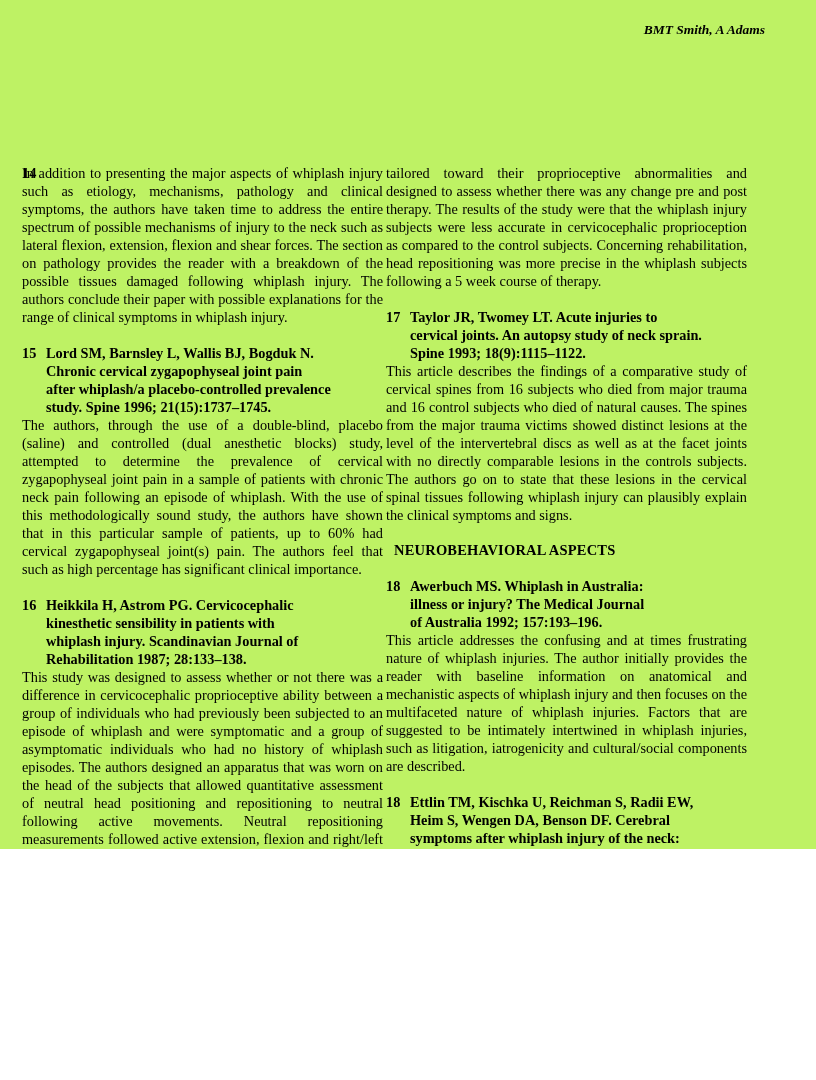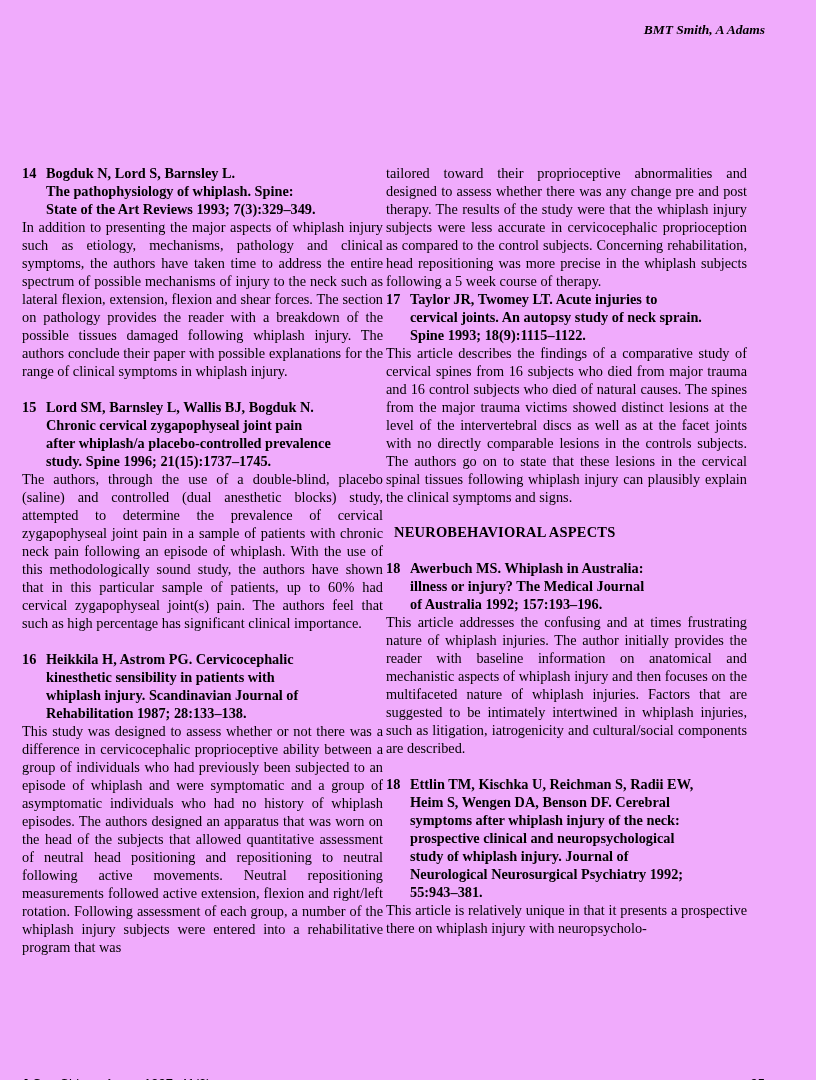--- a/index.html
+++ b/index.html
@@ -4,22 +4,22 @@
 <style>
   html, body { margin: 0; padding: 0; }
   body {
     width: 816px; height: 1080px;
     background: #ffffff;
     font-family: "Liberation Serif", serif;
     color: #000000;
   }
   .page {
     position: relative;
-    width: 816px; height: 1080px;
-    background: #f0abfc;
+    width: 816px; height: 849px;
+    background: #bef264;
     overflow: hidden;
   }
   .running-head {
     position: absolute;
     top: 22px; right: 51px;
     font-size: 13.5px;
     font-style: italic;
     font-weight: bold;
   }
   .content {
@@ -39,21 +39,21 @@
     line-height: 18px;
   }
   .ref-num { position: absolute; left: 0; top: 0; }
   .cit-text { white-space: pre-line; }
   .body-text {
     margin: 0;
     font-size: 14.3px;
     line-height: 18px;
     text-align: justify;
   }
-  .continuation { }
+  .continuation { margin-bottom: 18px; }
   .section-heading {
     margin: 0 0 18px 8px;
     font-size: 14.5px;
     font-weight: bold;
     letter-spacing: 0.2px;
   }
   .footer {
     position: absolute;
     top: 1076px; left: 22px;
     width: 743px;
@@ -70,23 +70,20 @@
 
   <div class="running-head">BMT Smith, A Adams</div>
 
   <div class="content">
 
     <div class="column">
 
       <section class="entry">
         <div class="citation">
           <span class="ref-num">14</span>
-          <span class="cit-text">Bogduk N, Lord S, Barnsley L.
-The pathophysiology of whiplash. Spine:
-State of the Art Reviews 1993; 7(3):329–349.</span>
         </div>
         <p class="body-text">In addition to presenting the major aspects of whiplash injury such as etiology, mechanisms, pathology and clinical symptoms, the authors have taken time to address the entire spectrum of possible mechanisms of injury to the neck such as lateral flexion, extension, flexion and shear forces. The section on pathology provides the reader with a breakdown of the possible tissues damaged following whiplash injury. The authors conclude their paper with possible explanations for the range of clinical symptoms in whiplash injury.</p>
       </section>
 
       <section class="entry">
         <div class="citation">
           <span class="ref-num">15</span>
           <span class="cit-text">Lord SM, Barnsley L, Wallis BJ, Bogduk N.
 Chronic cervical zygapophyseal joint pain
 after whiplash/a placebo-controlled prevalence

